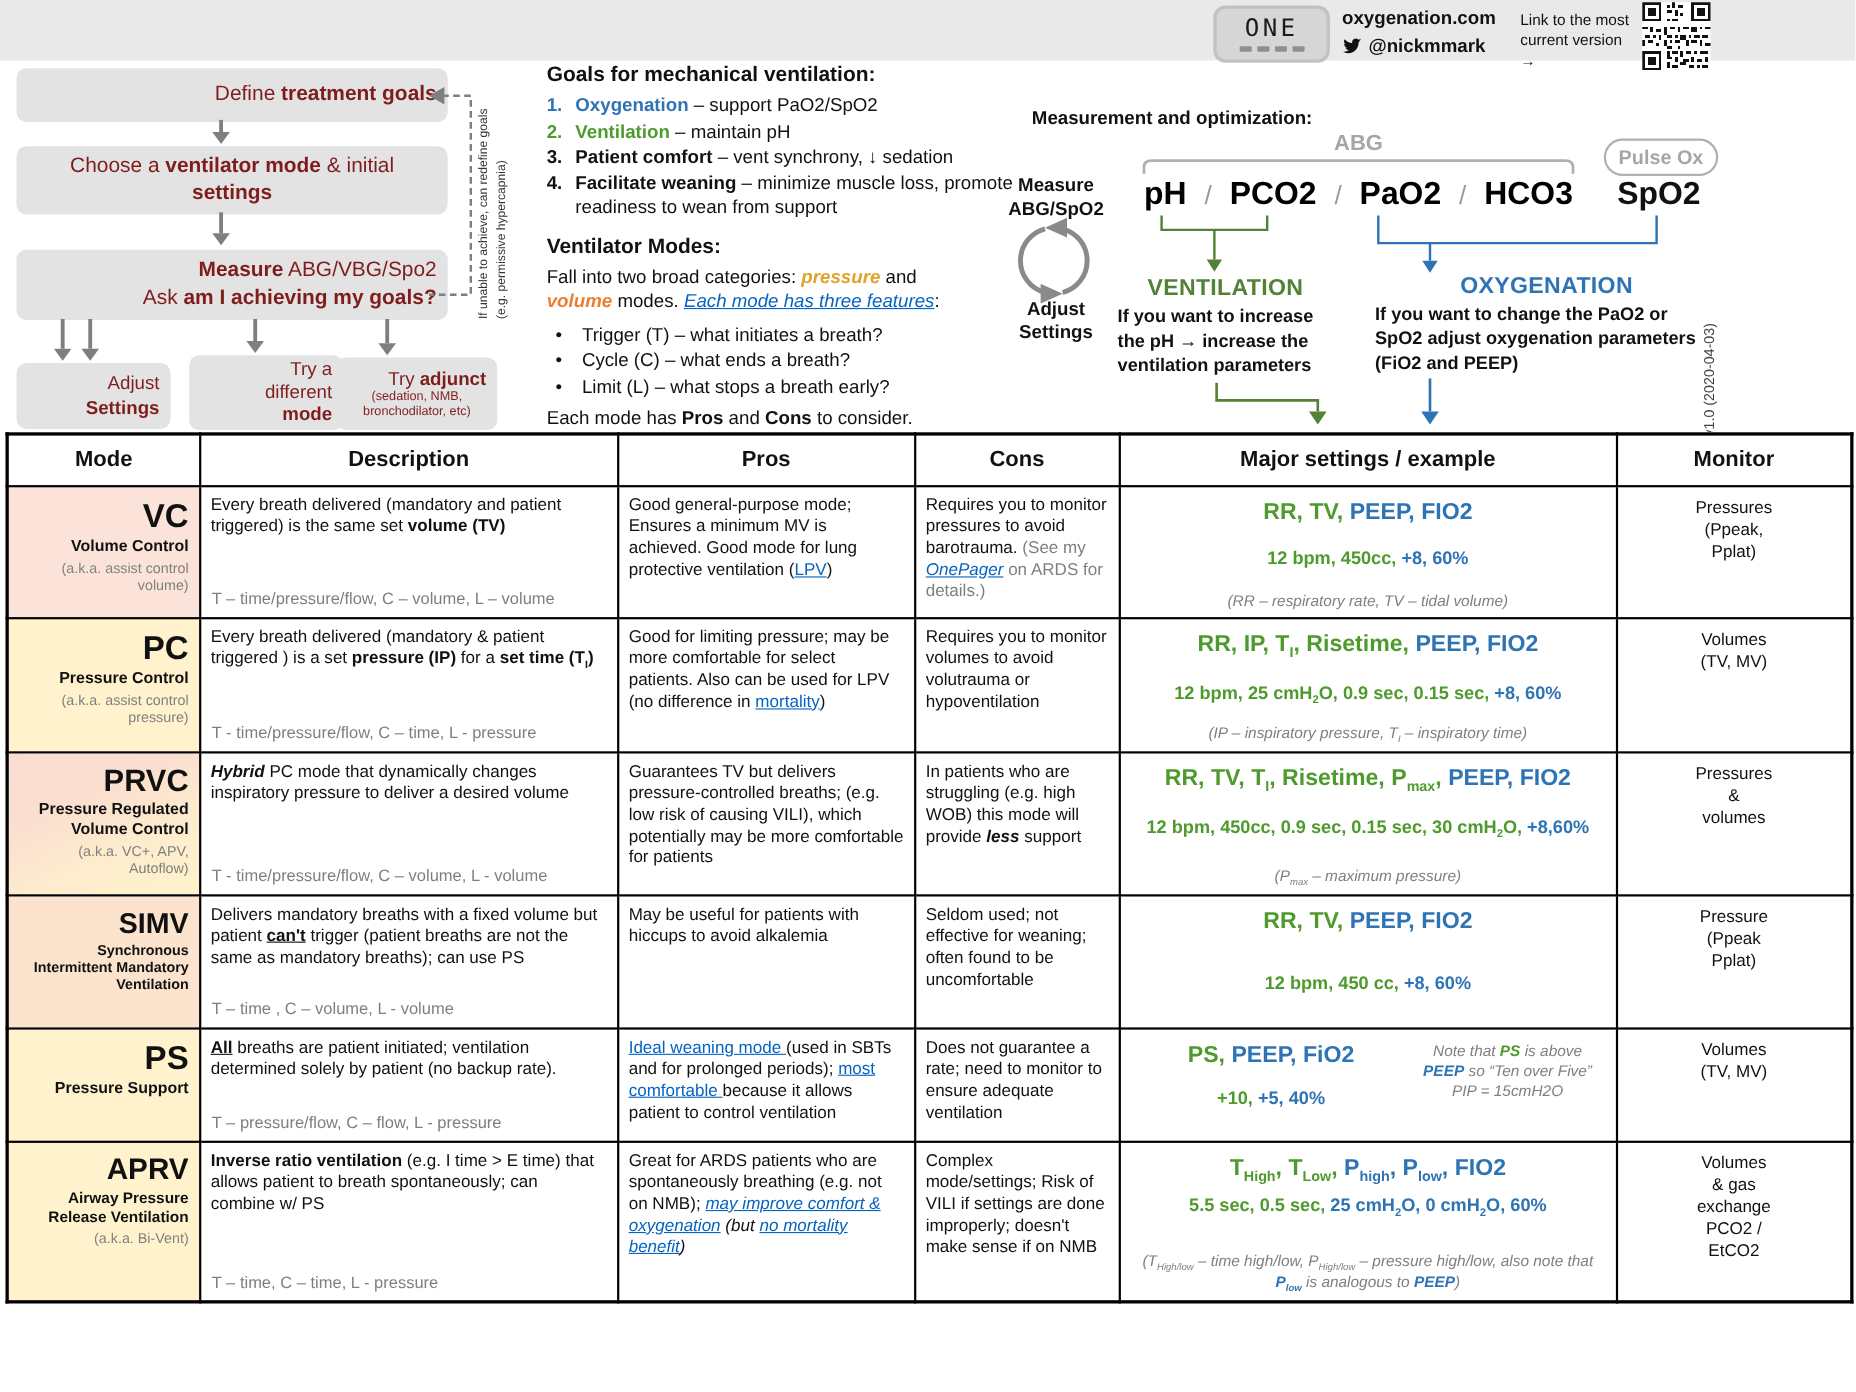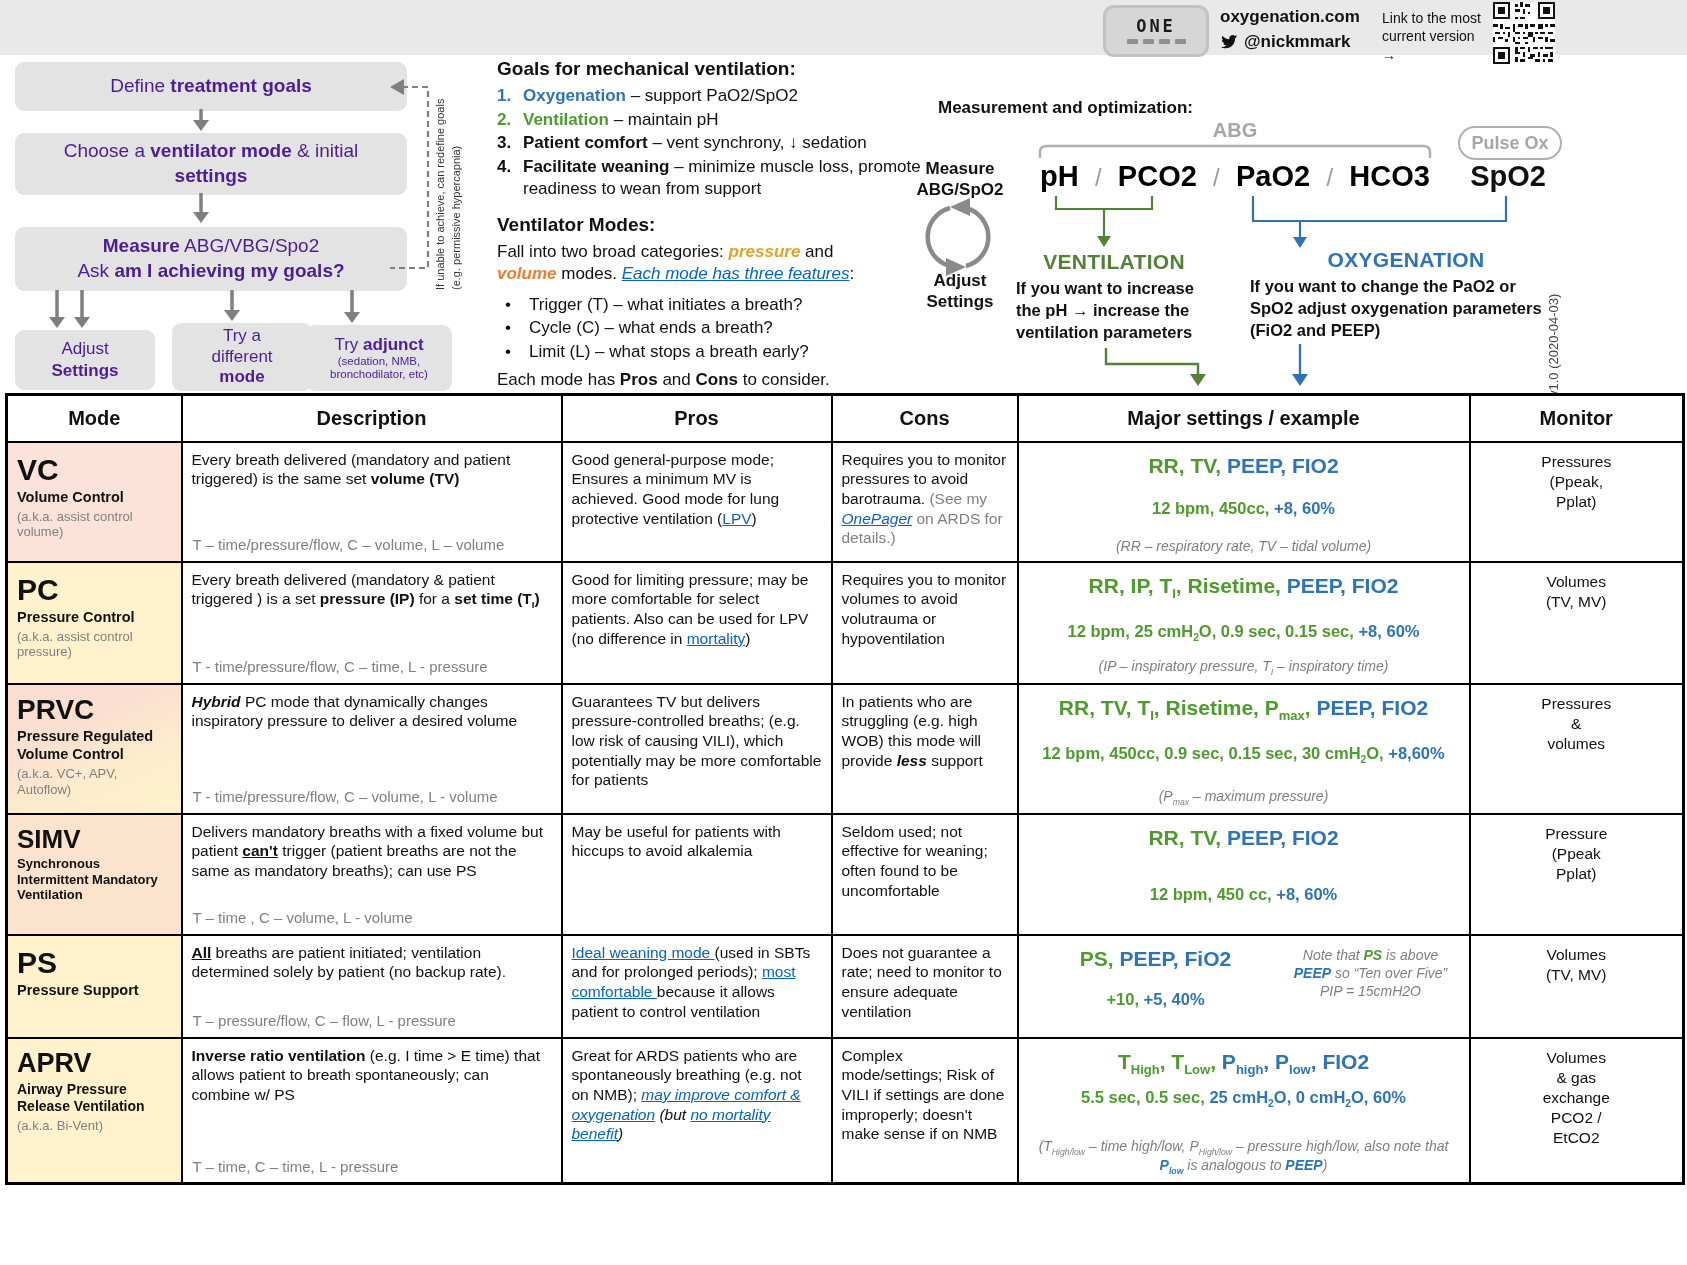--- a/index.html
+++ b/index.html
@@ -20,33 +20,33 @@
   .slash{color:#9a9a9a;font-weight:400;font-size:0.82em;padding:0 2px}
   .orange1{color:#dfa32a;font-weight:700;font-style:italic}
   .orange2{color:#ed7d31;font-weight:700;font-style:italic}
 
   
   #header-band{position:absolute;left:0;top:0;width:1687px;height:55px;background:#e9e9e9}
   #titlebar{position:absolute;left:10px;top:2px;display:flex;align-items:baseline;gap:16px;white-space:nowrap}
   #title{font-size:37px;font-weight:900;letter-spacing:-0.5px;color:#000}
   #byline{font-size:20px;color:#111}
   #logo{position:absolute;left:1103px;top:5px;width:100px;height:46px;background:#d6d6d6;border:3px solid #c2c2c2;border-radius:11px;display:flex;flex-direction:column;align-items:center;justify-content:center}
-  #logo-one{font-family:"DejaVu Sans Mono",monospace;font-weight:700;font-size:17px;letter-spacing:3px;color:#1a1a1a;line-height:1}
+  #logo-one{font-family:"DejaVu Sans Mono",monospace;font-weight:400;font-size:22px;letter-spacing:3px;color:#1a1a1a;line-height:1}
   #logo-dots{display:flex;gap:5px;margin-top:4px}
   #logo-dots i{display:block;width:11px;height:5px;background:#8f8f8f;border-radius:1px}
   #brand{position:absolute;left:1220px;top:7px}
   #site{font-size:17px;font-weight:700}
   #twitter-row{display:flex;align-items:center;gap:6px;margin-top:5px}
   #twitter-handle{font-size:17px;font-weight:700}
   #link-note{position:absolute;left:1382px;top:9px;width:104px;font-size:14px;line-height:1.32;color:#111}
   #qr{position:absolute;left:1493px;top:2px}
   #version-label{position:absolute;left:1546px;top:232px;height:165px;writing-mode:vertical-rl;transform:rotate(180deg);font-size:13px;color:#444;white-space:nowrap}
 
   
-  .fbox{position:absolute;background:#e3e3e3;border-radius:9px;display:flex;flex-direction:column;align-items:center;justify-content:center;text-align:center;font-size:19px;color:#4c1d95;line-height:1.3;padding:2px 10px}
+  .fbox{position:absolute;background:#e3e3e3;border-radius:9px;display:flex;flex-direction:column;align-items:flex-end;justify-content:center;text-align:center;font-size:19px;color:#7f1d1d;line-height:1.3;padding:2px 10px}
   #fbox1{left:15px;top:62px;width:372px;height:45px}
   #fbox2{left:15px;top:133px;width:372px;height:58px}
   #fbox3{left:15px;top:227px;width:372px;height:60px}
   #fbox-adjust{left:15px;top:330px;width:120px;height:56px;font-size:17px}
   #fbox-trymode{left:172px;top:323px;width:120px;height:64px;font-size:17px;line-height:1.2}
   #fbox-adjunct{left:306px;top:325px;width:126px;height:62px;font-size:17px;line-height:1.15}
   .fbox .small-line{font-size:11.5px;line-height:1.15;margin-top:1px}
   #feedback-note{position:absolute;left:433px;top:80px;height:210px;width:36px;writing-mode:vertical-rl;transform:rotate(180deg);font-size:11px;line-height:1.45;color:#333}
 
   
@@ -76,21 +76,21 @@
   #oxy-block{position:absolute;left:1250px;top:248px;width:312px}
   #oxy-title{font-size:21px;font-weight:700;color:#2e74b5;text-align:center;letter-spacing:0.3px}
   #oxy-text{font-size:16.5px;font-weight:700;line-height:1.32;margin-top:4px;text-align:left}
 
   #overlay{position:absolute;left:0;top:0;pointer-events:none}
 
   
   #modes-table{position:absolute;left:5px;top:393px;width:1677px;border-collapse:collapse;table-layout:fixed;border:3px solid #000;background:#fff}
   #modes-table td,#modes-table th{border:2px solid #000;vertical-align:top;padding:7px 9px;font-size:15.5px;line-height:1.27;color:#111;overflow:hidden}
   #modes-table th{font-size:20px;text-align:center;vertical-align:middle;padding:4px;font-weight:700}
-  .mode-cell{text-align:left;padding:5px 8px}
+  .mode-cell{text-align:right;padding:5px 8px}
   .mabbr{font-size:30px;font-weight:700;margin-top:3px;line-height:1.1}
   .mname{font-size:14.5px;font-weight:700;margin-top:3px;line-height:1.2}
   .maka{font-size:13px;color:#808080;margin-top:3px;line-height:1.2}
   .r-vc .mode-cell{background:#fce3da}
   .r-pc .mode-cell{background:#fff2cc}
   .r-prvc .mode-cell{background:linear-gradient(155deg,#fbdcd2 0%,#fbdfd0 35%,#fdeccd 65%,#fff2cc 100%)}
   .r-simv .mode-cell{background:#fbe3cd}
   .r-ps .mode-cell{background:#fff2cc}
   .r-aprv .mode-cell{background:#fff2cc}
   .r-prvc .mabbr{font-size:28px}

